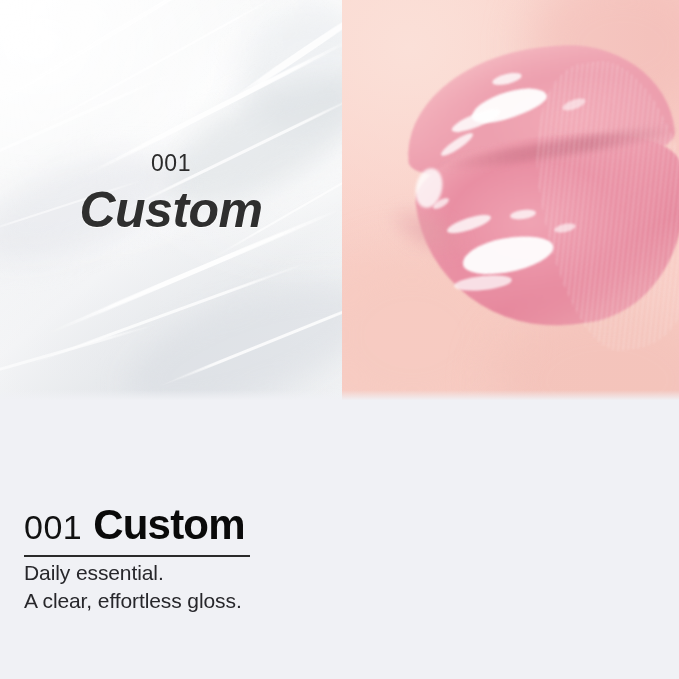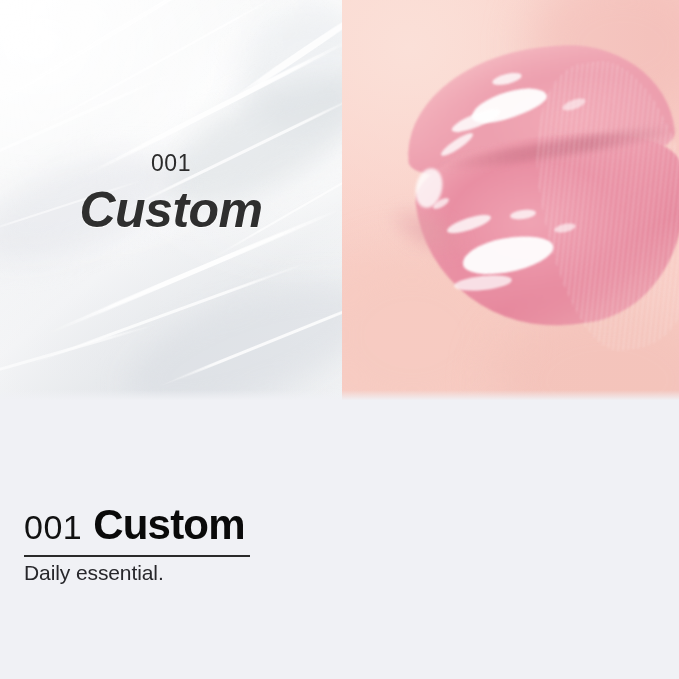--- a/index.html
+++ b/index.html
@@ -342,16 +342,17 @@
   <div class="info">
     <div class="info-title">
       <span class="info-num">001</span>
       <span class="info-name">Custom</span>
     </div>
 
     <div class="info-rule"></div>
 
     <div class="info-desc">
       <div class="desc-line">Daily essential.</div>
+      <div class="desc-line">A clear, effortless gloss.</div>
     </div>
   </div>
 
 </div>
 
 </body></html>

